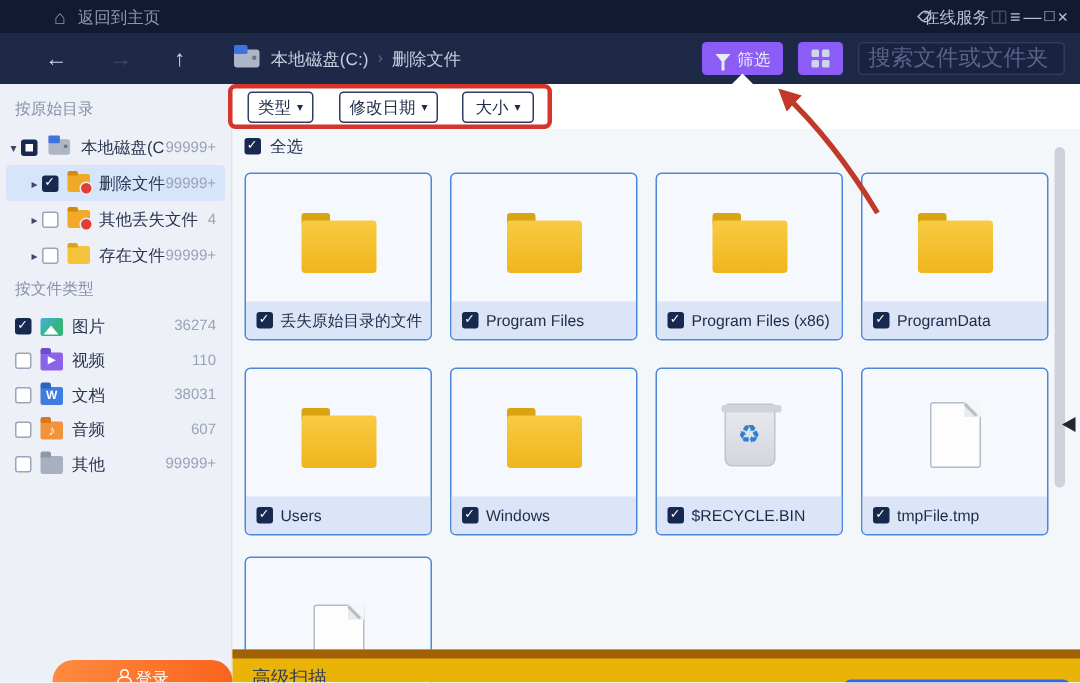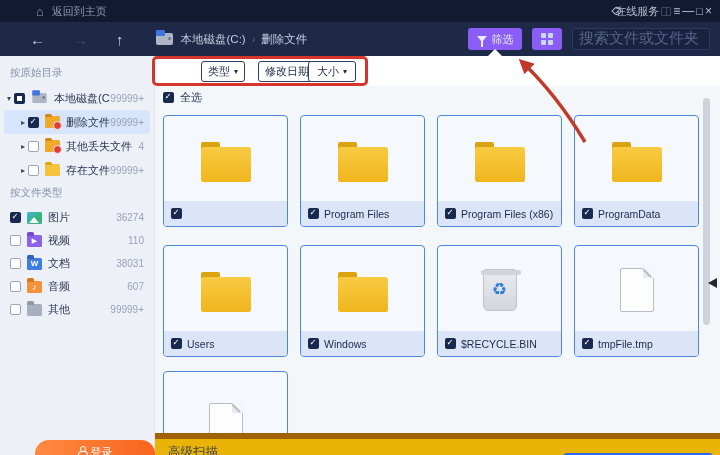--- a/index.html
+++ b/index.html
@@ -83,22 +83,22 @@
   .t-count { color:#99a2b8; font-size:10px; margin-right:6px; }
   .sec2 { margin-top:0; }
   .sec2 .tree-row { height:23px; padding-left:6px; }
 
   
   .content { position:absolute; left:155px; top:56px; width:565px; height:399px; background:#f4f7fa; }
   .popover-strip { position:absolute; left:0; top:0; width:565px; height:30px; background:#ffffff; }
   .dd-btn { position:absolute; top:5px; height:21px; background:#fff; border:1px solid #2e3d60; border-radius:3px;
             display:flex; align-items:center; justify-content:center; gap:4px; font-size:11px; color:#1e2b49; }
   .dd-caret { font-size:8px; color:#1e2b49; }
-  .dd-0 { left:10px; width:44px;margin-left:36px; }
-  .dd-1 { left:71px; width:66px;margin-left:32px; }
+  .dd-0 { left:10px; width:44px; }
+  .dd-1 { left:71px; width:66px; }
   .dd-2 { left:153px; width:48px; }
   .selall { position:absolute; left:8px; top:34px; display:flex; align-items:center; font-size:11px; color:#253352; }
   .selall .cb { margin-right:6px; }
 
   
   .card { position:absolute; width:125px; height:112px; background:#f5f9fe; border:1.5px solid #4c87da;
           border-radius:4px; overflow:hidden; }
   .card-body { height:87px; display:flex; align-items:center; justify-content:center; }
   .card-label { position:absolute; left:0; bottom:0; width:100%; height:25px; background:#dbe5f7;
                 display:flex; align-items:center; padding-left:7px; font-size:10.5px; color:#1c2b4a; }
@@ -280,20 +280,21 @@
       <span class="cb checked"></span>
       <span>全选</span>
     </div>
 
     <div class="card" style="left:8px;top:59px">
       <div class="card-body">
           <span class="folder-big"></span>
         </div>
       <div class="card-label">
           <span class="cb checked"></span>
+        <span>丢失原始目录的文件</span>
         </div>
     </div>
     <div class="card" style="left:145px;top:59px">
       <div class="card-body">
           <span class="folder-big"></span>
         </div>
       <div class="card-label">
           <span class="cb checked"></span>
         <span>Program Files</span>
         </div>

